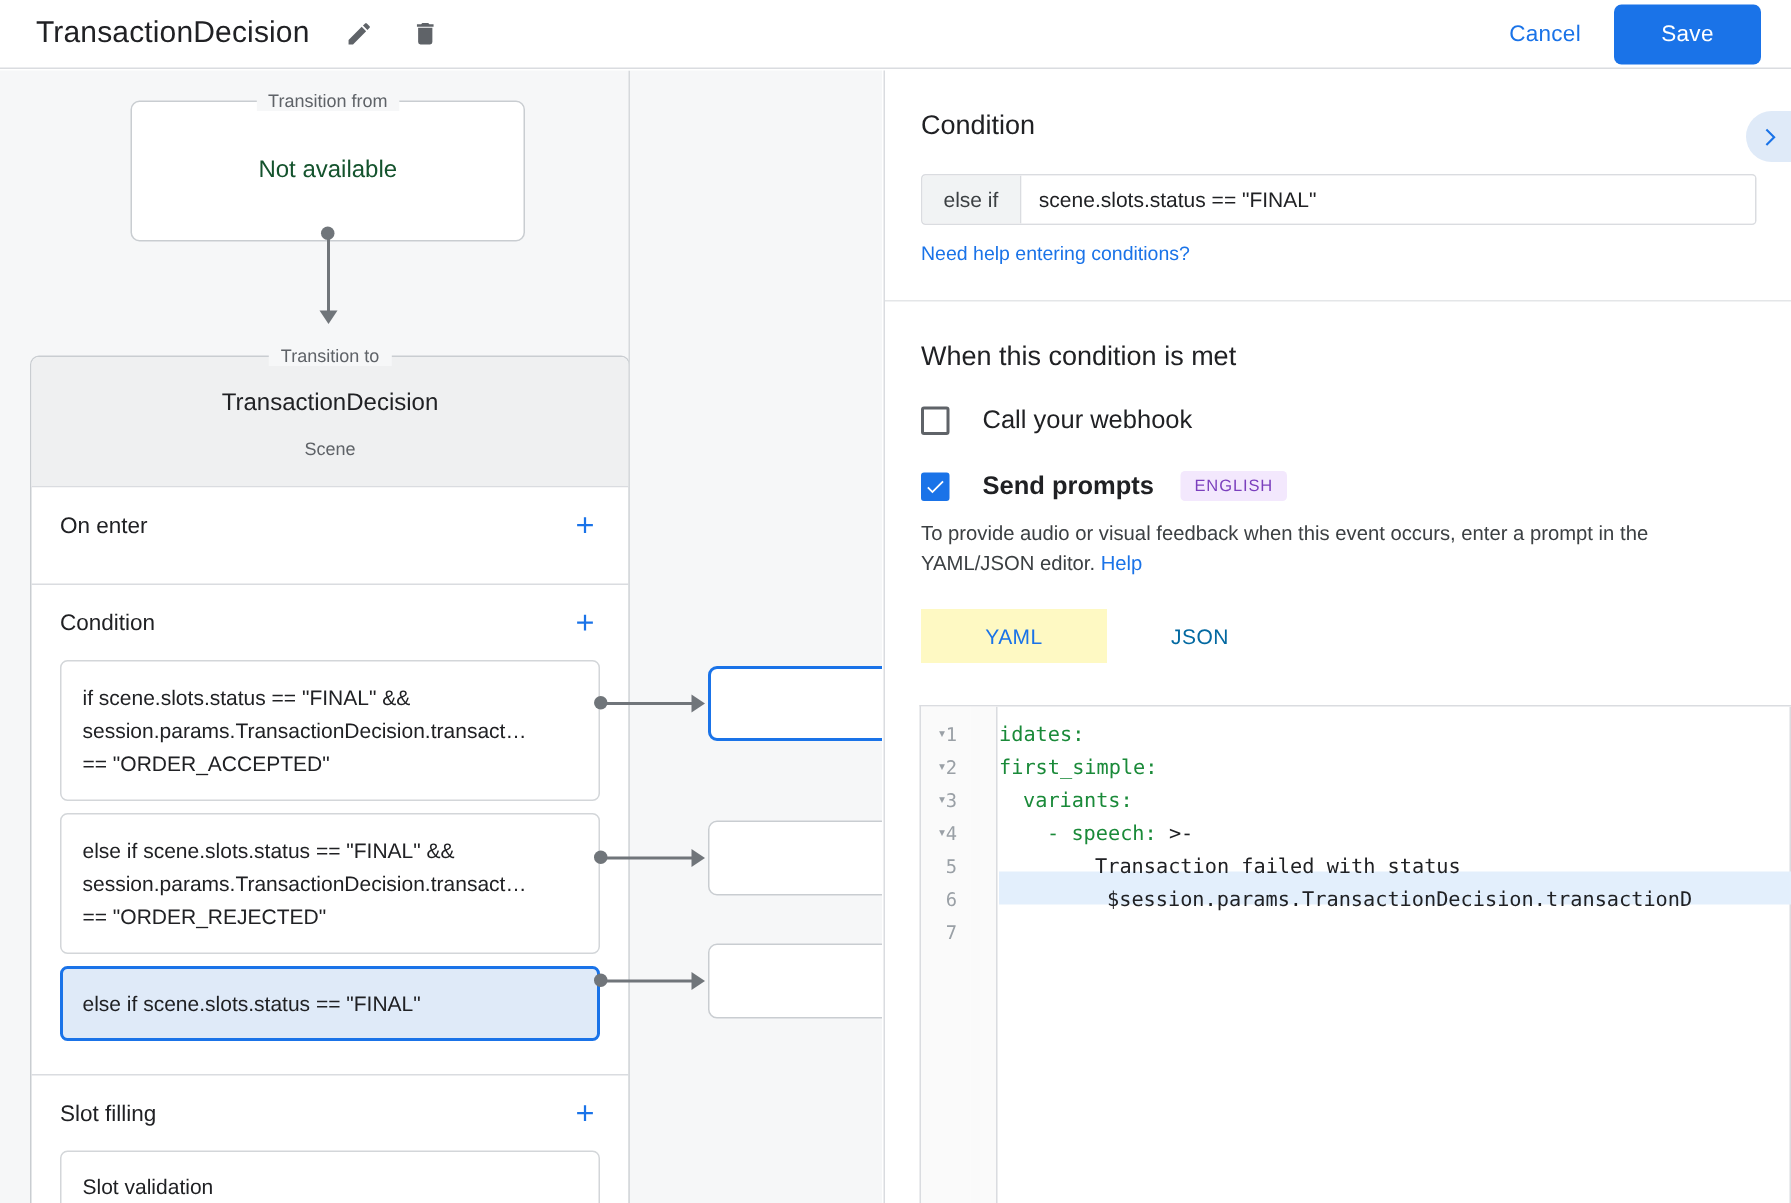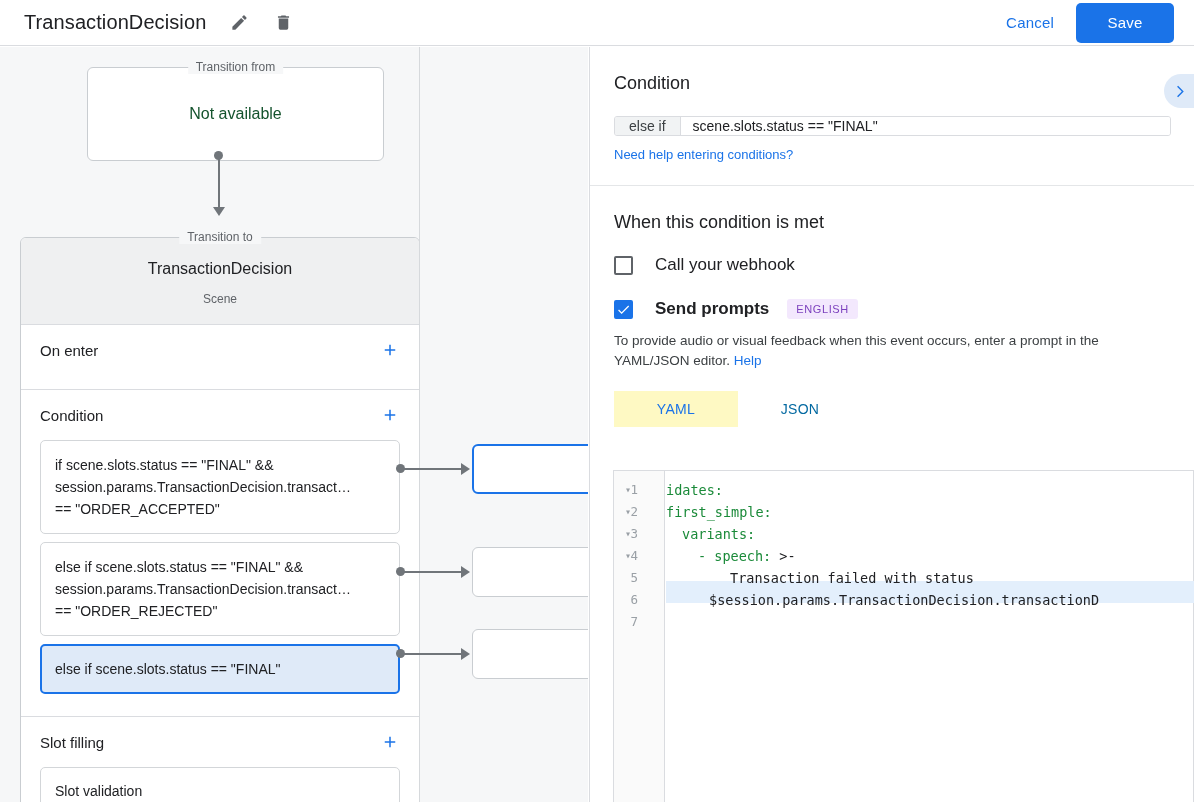--- a/index.html
+++ b/index.html
@@ -61,21 +61,21 @@
   }
   .fieldset .legend {
     position: absolute; top: -8px; left: 50%;
     transform: translateX(-50%);
     background: #f6f7f8;
     padding: 0 8px;
     font-size: 12px; color: #5f6368;
     white-space: nowrap;
   }
   #transition-from {
-    left: 87px; top: 20px; width: 297px; height: 94px;
+    left: 87px; top: 20px; width: 263px; height: 94px;
   }
   #transition-from .body {
     height: 100%; display: flex; align-items: center; justify-content: center;
     font-size: 16px; color: #14532d;
   }
 
   
   .conn-dot {
     position: absolute; width: 9px; height: 9px; border-radius: 50%;
     background: #70757a;
@@ -185,21 +185,21 @@
     overflow: hidden;
   }
   .panel-sec { padding: 0 24px; }
   .panel-h1 {
     font-size: 18px; color: #202124;
     padding-top: 26px; margin: 0 0 22px 0; font-weight: 400;
   }
   .cond-row {
     display: flex; align-items: stretch;
     border: 1px solid #dadce0; border-radius: 3px;
-    height: 20px; width: 557px;
+    height: 34px; width: 557px;
     overflow: hidden;
   }
   .cond-prefix {
     background: #f1f3f4; border-right: 1px solid #dadce0;
     display: flex; align-items: center; padding: 0 14px;
     font-size: 14px; color: #3c4043; white-space: nowrap;
   }
   .cond-input {
     flex: 1 1 auto; border: none; outline: none;
     font-size: 14px; color: #202124; padding: 0 12px;
@@ -478,16 +478,16 @@
   <div class="ed-num" style="top:96px; right:556px;">5</div>
   <div class="ed-num" style="top:118px; right:556px;">6</div>
   <div class="ed-num" style="top:140px; right:556px;">7</div>
 
   <div class="ed-code">
     <div class="ed-line" style="top:8px;"><span class="k">idates:</span><span></span></div>
     <div class="ed-line" style="top:30px;"><span class="k">first_simple:</span><span></span></div>
     <div class="ed-line" style="top:52px; padding-left:16px;"><span class="k">variants:</span><span></span></div>
     <div class="ed-line" style="top:74px; padding-left:32px;"><span class="k">- speech:</span><span> &gt;-</span></div>
     <div class="ed-line" style="top:96px; padding-left:64px;"><span>Transaction failed with status</span></div>
-    <div class="ed-line" style="top:118px; padding-left:43px;"><span>$session.params.TransactionDecision.transactionD</span></div>
+    <div class="ed-line" style="top:118px; padding-left:72px;"><span>$session.params.TransactionDecision.transactionD</span></div>
     <div class="ed-line" style="top:140px;"><span></span></div>
   </div>
 </div>
 
 </body></html>

